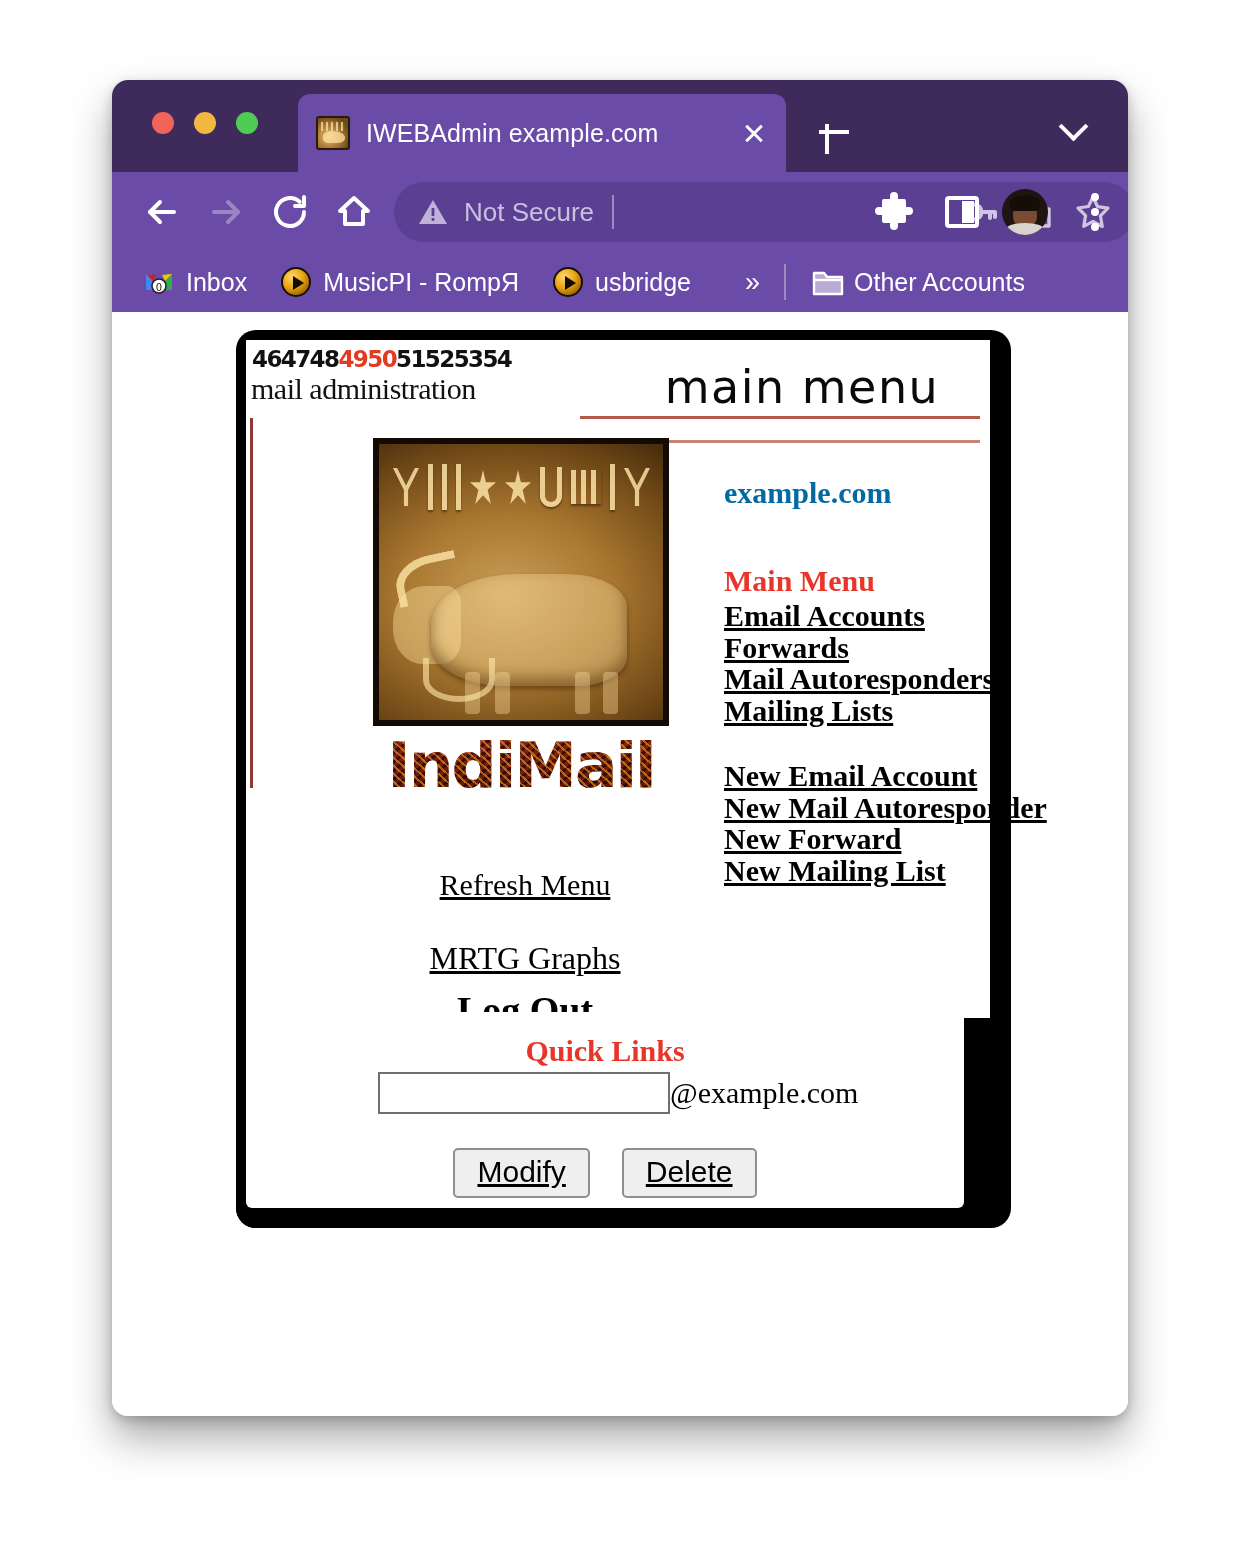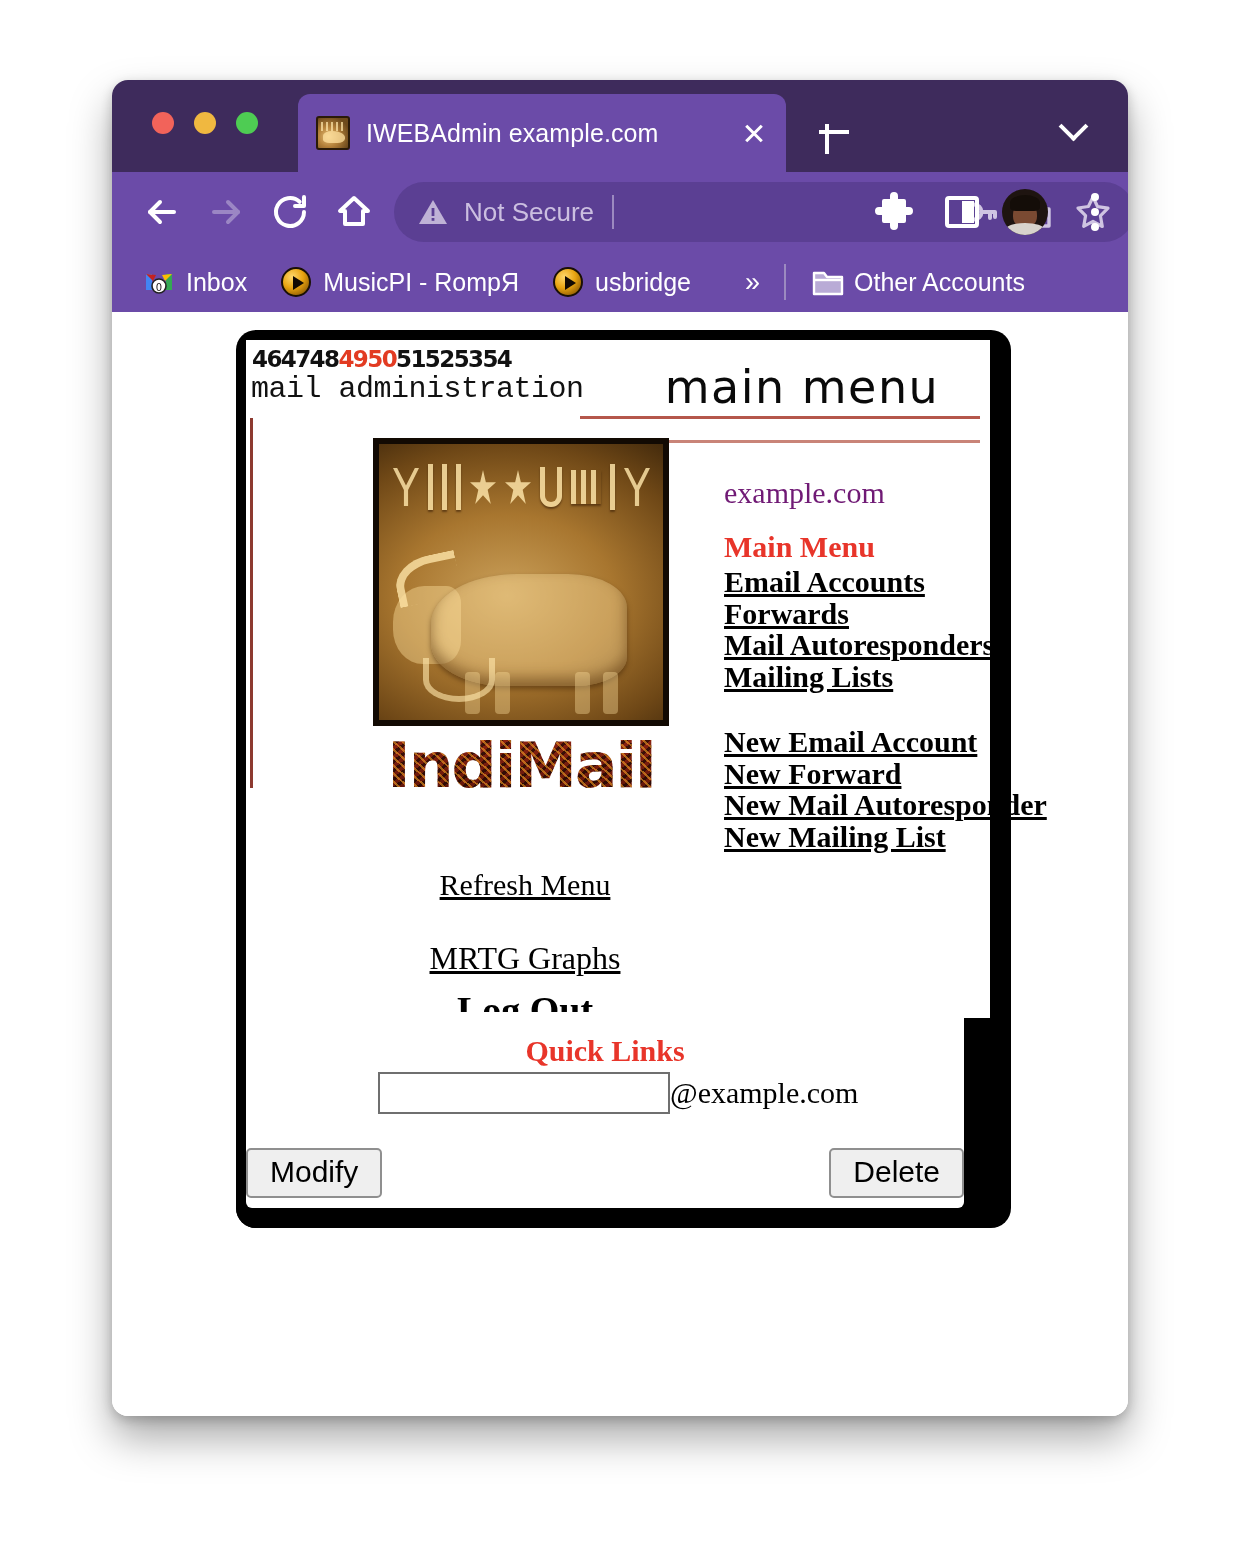--- a/index.html
+++ b/index.html
@@ -327,21 +327,21 @@
     font-size: 23px;
     font-weight: 700;
     letter-spacing: -1.6px;
     color: #111111;
     white-space: nowrap;
   }
   .hdr-id .rednum { color: #e23b22; }
   .hdr-sub {
     position: absolute;
     left: 5px; top: 32px;
-    font-family: Liberation Mono, monospace;
+    font-family: Liberation Serif, serif;
     font-size: 30px;
     letter-spacing: -0.5px;
     color: #111111;
     white-space: nowrap;
   }
   .hdr-title {
     position: absolute;
     left: 378px; top: 20px;
     width: 356px;
     text-align: center;
@@ -470,23 +470,23 @@
 
   
   .menu-col {
     position: absolute;
     left: 478px; top: 136px;
     width: 300px;
     font-family: "Liberation Serif", serif;
   }
   .domain-name {
     font-size: 30px;
-    font-weight: 400;
-    color: #701a75;
-    margin-bottom: 20px;
+    font-weight: 700;
+    color: #0369a1;
+    margin-bottom: 54px;
   }
   .menu-head {
     font-size: 30px;
     font-weight: 700;
     color: #e8352a;
     margin-bottom: 2px;
   }
   .menu-link {
     display: block;
     font-size: 30px;
@@ -563,22 +563,23 @@
     font-family: "Liberation Serif", serif;
     font-size: 30px;
     color: #000000;
     white-space: nowrap;
   }
   .btn-row {
     position: absolute;
     left: 134px; top: 836px;
     width: 718px;
     display: flex;
-    justify-content: space-between;
+    justify-content: center;
     gap: 32px;
+    text-decoration: underline;
   }
   .gbtn {
     font-family: "Liberation Sans", sans-serif;
     font-size: 30px;
     color: #000000;
     background: #efefef;
     border: 2px solid #8f8f8f;
     border-radius: 5px;
     padding: 7px 22px 9px;
     line-height: 1;
@@ -796,22 +797,22 @@
           <div class="menu-head">Main Menu</div>
 
           <a class="menu-link" href="#">Email Accounts</a>
           <a class="menu-link" href="#">Forwards</a>
           <a class="menu-link" href="#">Mail Autoresponders</a>
           <a class="menu-link" href="#">Mailing Lists</a>
 
           <div class="menu-gap"></div>
 
           <a class="menu-link" href="#">New Email Account</a>
+          <a class="menu-link" href="#">New Mail Autoresponder</a>
           <a class="menu-link" href="#">New Forward</a>
-          <a class="menu-link" href="#">New Mail Autoresponder</a>
           <a class="menu-link" href="#">New Mailing List</a>
         </div>
 
         <a class="refresh-link" href="#">Refresh Menu</a>
         <a class="mrtg-link" href="#">MRTG Graphs</a>
         <a class="logout-link" href="#">Log Out</a>
       </div>
 
       <div class="paper-2"></div>
 

